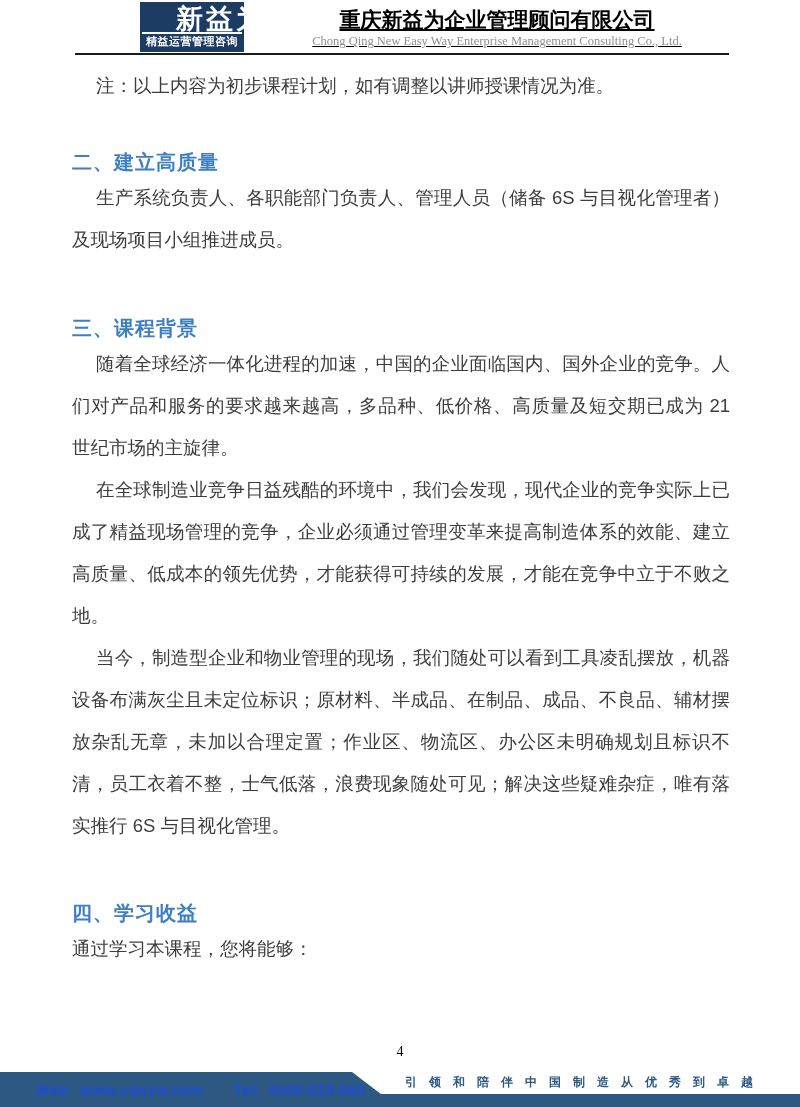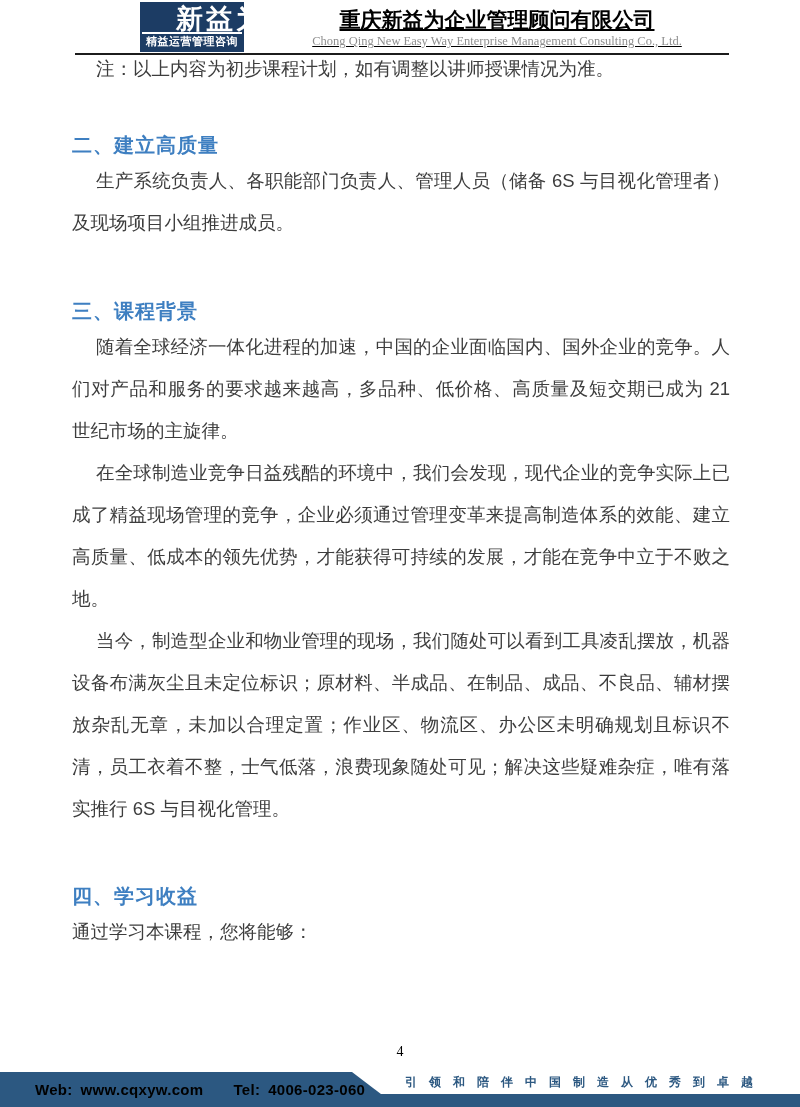--- a/index.html
+++ b/index.html
@@ -16,21 +16,21 @@
     background:#1c3c64; color:#ffffff; text-align:center;
   }
   .logo-main { height:30px; line-height:35px; font-size:27px; font-weight:bold; letter-spacing:3px; white-space:nowrap; overflow:hidden;padding-left:36px; }
   .logo-divider { height:2px; background:#ffffff; margin:0 2px; }
   .logo-sub { height:15px; line-height:14px; font-size:11px; font-weight:bold; letter-spacing:0.5px; white-space:nowrap; }
   .company { position:absolute; left:250px; right:56px; top:6px; text-align:center;text-decoration:underline; }
   .company-cn { font-size:21px; font-weight:bold; color:#000000; line-height:27px; }
   .company-en { font-family:"Liberation Serif","DejaVu Serif",serif; font-size:12.5px; color:#8f8f8f; line-height:16px; }
 
   
-  .content { position:absolute; top:48px; left:72px; width:658px; color:#3d3d3d; font-size:18.5px; }
+  .content { position:absolute; top:65px; left:72px; width:658px; color:#3d3d3d; font-size:18.5px; }
   .content p { margin:0; line-height:42px; text-align:justify; text-justify:inter-ideograph; }
   .content p.indent { text-indent:24px; }
   .note  { margin-top:24px; }
   .h2 { margin:0; color:#3e7fc1; font-size:20px; font-weight:bold; letter-spacing:1px; line-height:30px; }
   .h-s2 { margin-top:40px; }
   .p-a  { margin-top:6px; }
   .h-s3 { margin-top:52px; }
   .p-b  { margin-top:6px; }
   .h-s4 { margin-top:51px; }
   .lead { margin-top:4px; }
@@ -43,21 +43,21 @@
 
   
   .footer { position:absolute; left:0; bottom:0; width:800px; height:35px; }
   .f-left {
     position:absolute; left:0; top:0; width:420px; height:35px; background:#2c5881;
     clip-path:polygon(0 0, 352px 0, 398px 100%, 0 100%);
   }
   .f-strip { position:absolute; left:0; bottom:0; width:100%; height:13px; background:#2c5881; }
   .f-contact {
     position:absolute; left:35px; top:0; height:35px; line-height:35px; z-index:2;
-    color:#000000; font-size:15px; font-weight:bold; letter-spacing:0.3px; white-space:nowrap;
+    color:#1d4ed8; font-size:15px; font-weight:bold; letter-spacing:0.3px; white-space:nowrap;
   }
   .f-contact .val { margin-left:8px; }
   .f-contact .tel-label { margin-left:30px; }
   .f-slogan {
     position:absolute; left:388px; right:18px; top:0; height:22px; line-height:21px;
     text-align:center; color:#2c5881; font-weight:bold; font-size:12px;
     letter-spacing:12px; white-space:nowrap; overflow:hidden;
   }
 </style>
 </head>

